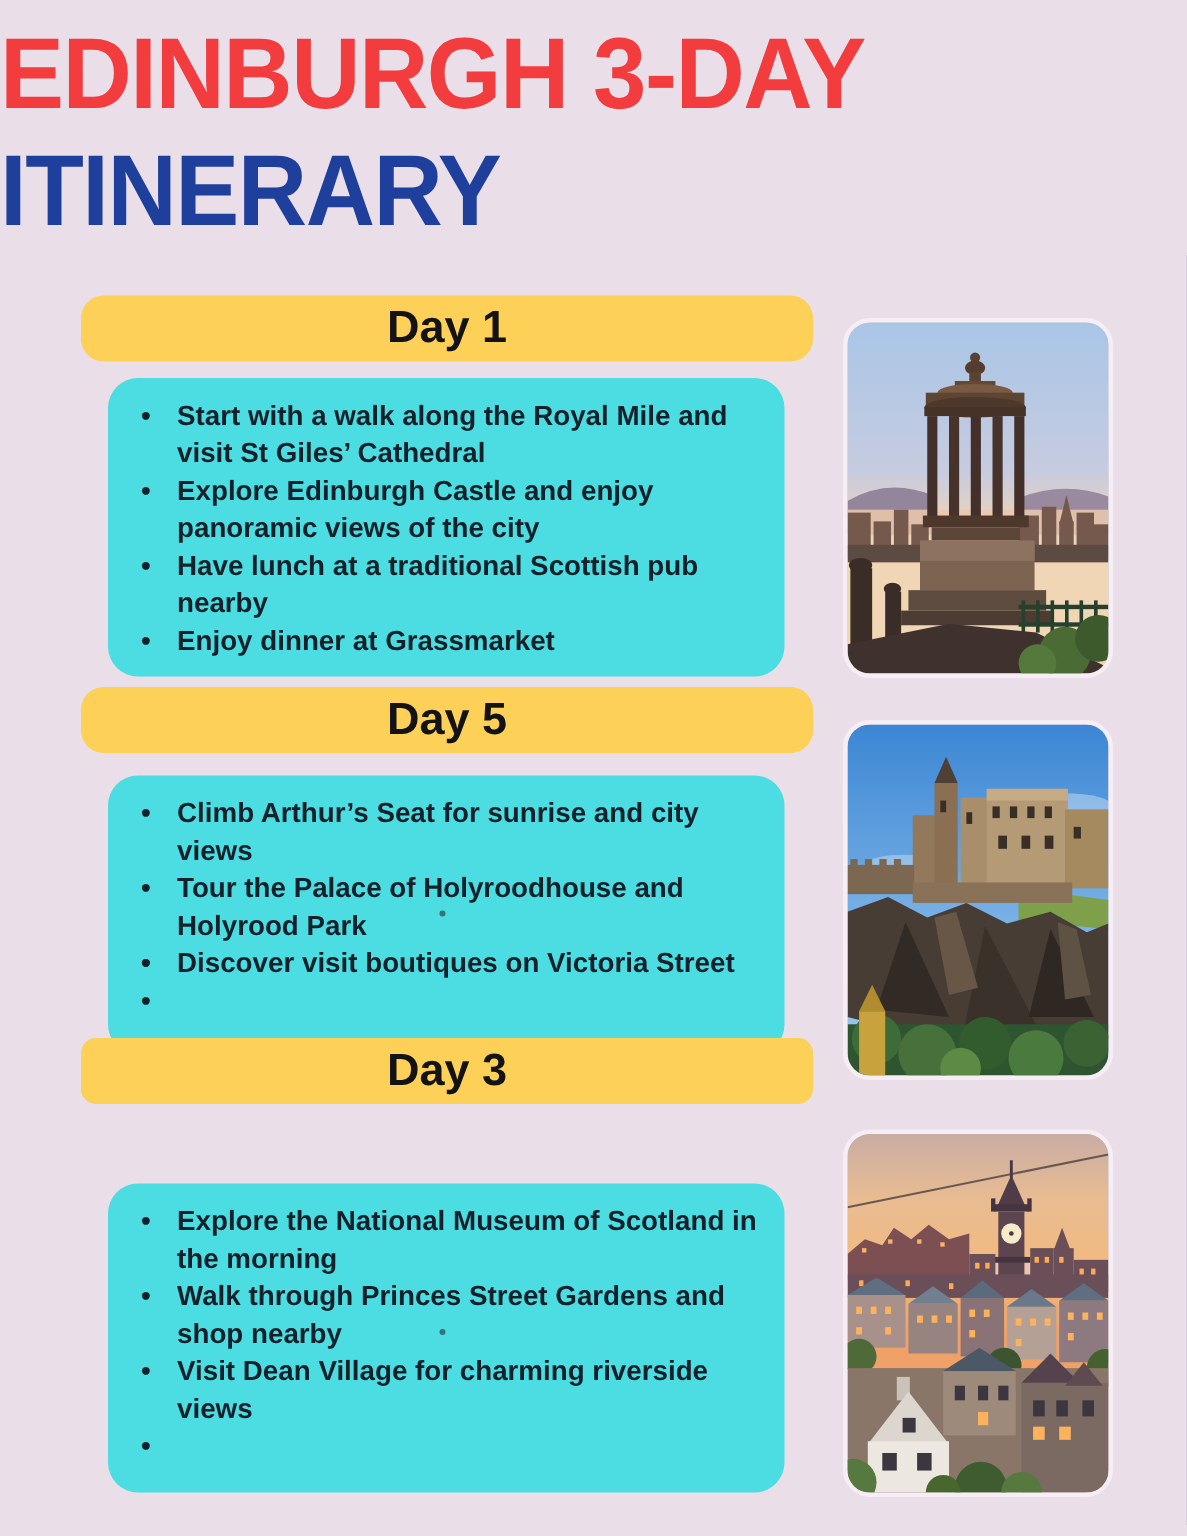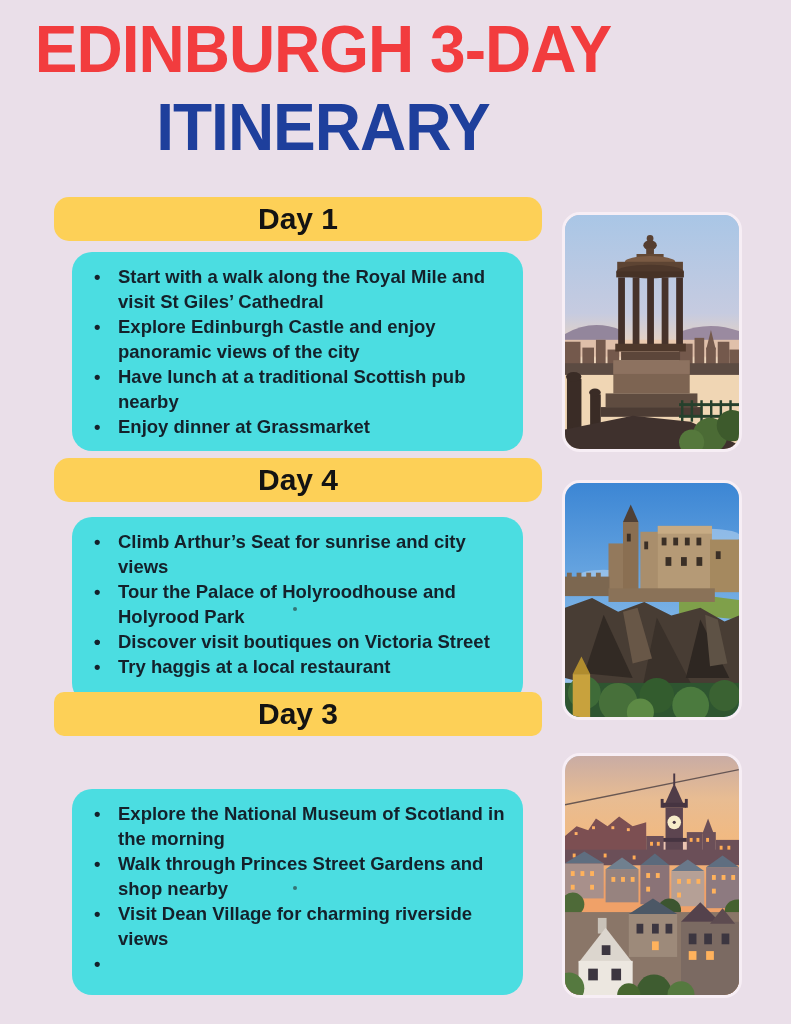--- a/index.html
+++ b/index.html
@@ -2,21 +2,21 @@
 <html><head>
 <meta charset="utf-8">
 <style>
   html,body { margin:0; padding:0; background:#cfc3cf; }
   .page {
     position:relative; width:791px; height:1024px; margin:0 auto;
     background:#eadfe9; overflow:hidden;
     font-family:"Liberation Sans", sans-serif;
   }
   
-  .title-block { position:absolute; top:10px; left:0; width:646px; text-align:center; }
+  .title-block { position:absolute; top:10px; left:0; width:646px; text-align:left; }
   .title-line {
     display:block; font-weight:bold; letter-spacing:-1px;
     font-size:64px; line-height:78px; transform:scaleY(1.05);
   }
   .title-red  { color:#f23c3e; }
   .title-blue { color:#1e3f9c; }
   
   .day-bar {
     position:absolute; left:30px; width:488px; height:44px;
     background:#fdd057; border-radius:15px;
@@ -64,28 +64,28 @@
   <div class="day-bar bar-1">Day 1</div>
   <div class="day-card card-1">
     <ul>
       <li><span class="dot">•</span><span>Start with a walk along the Royal Mile and visit St Giles’ Cathedral</span></li>
       <li><span class="dot">•</span><span>Explore Edinburgh Castle and enjoy panoramic views of the city</span></li>
       <li><span class="dot">•</span><span>Have lunch at a traditional Scottish pub nearby</span></li>
       <li><span class="dot">•</span><span>Enjoy dinner at Grassmarket</span></li>
     </ul>
   </div>
 
-  <div class="day-bar bar-2">Day 4</div>
+  <div class="day-bar bar-2">Day 5</div>
   <div class="day-card card-2">
     <ul>
       <li><span class="dot">•</span><span>Climb Arthur’s Seat for sunrise and city views</span></li>
       <li><span class="dot">•</span><span>Tour the Palace of Holyroodhouse and Holyrood Park</span></li>
       <li><span class="dot">•</span></li>
       <li><span class="dot">•</span><span>Discover visit boutiques on Victoria Street</span></li>
-      <li><span class="dot">•</span><span>Try haggis at a local restaurant</span></li>
+      <li><span class="dot">•</span></li>
     </ul>
   </div>
 
   <div class="day-bar bar-3">Day 3</div>
   <div class="day-card card-3">
     <ul>
       <li><span class="dot">•</span><span>Explore the National Museum of Scotland in the morning</span></li>
       <li><span class="dot">•</span><span>Walk through Princes Street Gardens and shop nearby</span></li>
       <li><span class="dot">•</span><span>Visit Dean Village for charming riverside views</span></li>
       <li><span class="dot">•</span></li>

